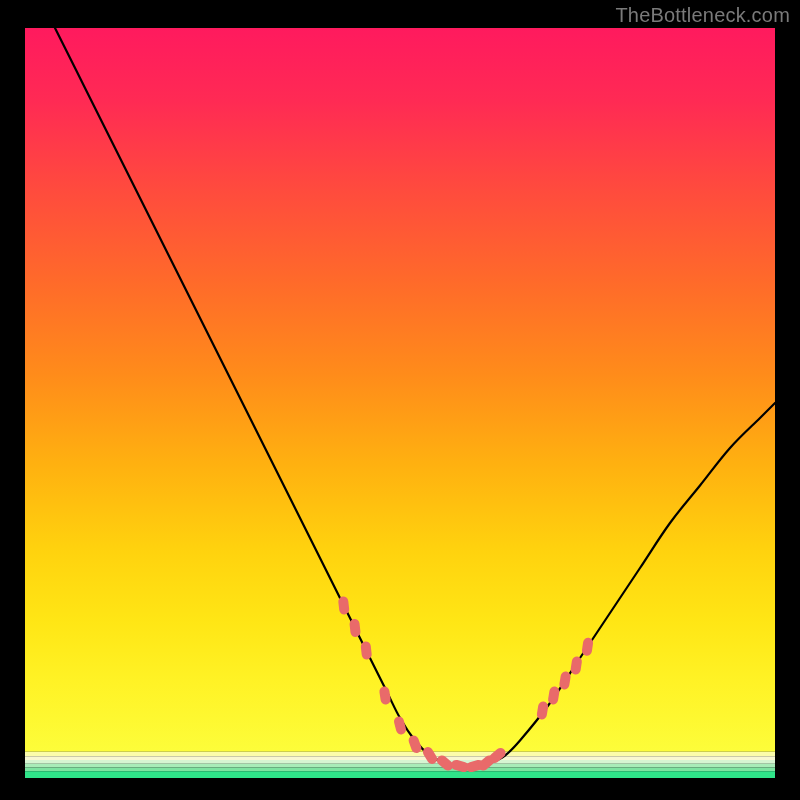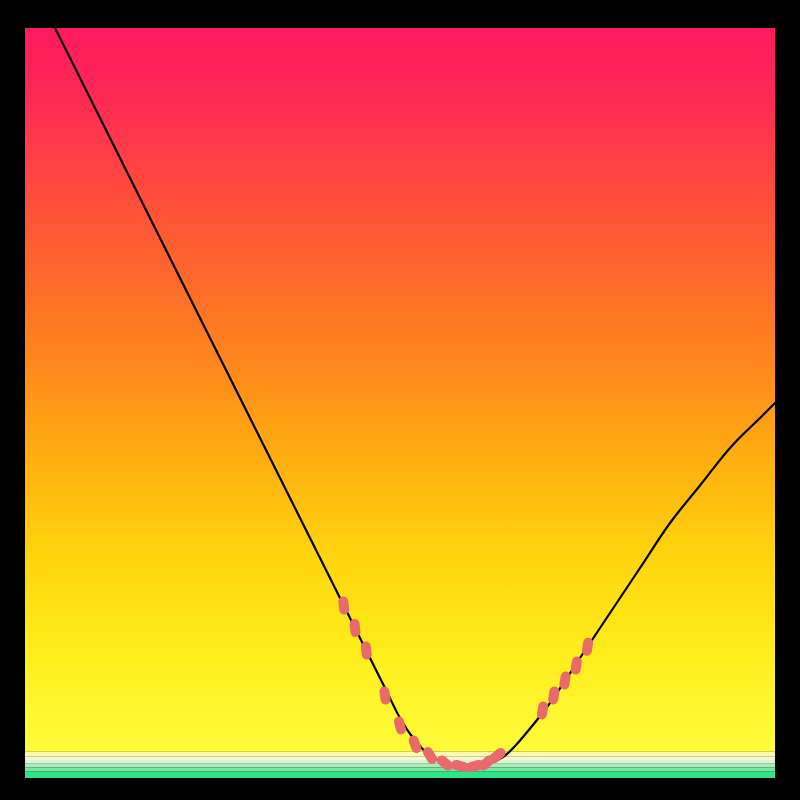--- a/index.html
+++ b/index.html
@@ -33,20 +33,21 @@
     top: 0;
     width: 800px;
     height: 800px;
     z-index: 10;
   }
 </style>
 </head>
 <body>
 
 <div class="stage">
+  <div class="watermark">TheBottleneck.com</div>
   <svg class="plot" viewBox="0 0 800 800">
     <defs>
       <linearGradient id="bgGrad" x1="0" y1="0" x2="0" y2="1">
           <stop offset="0%" stop-color="#ff1a5e"></stop>
           <stop offset="10%" stop-color="#ff2a54"></stop>
           <stop offset="22%" stop-color="#ff4a3e"></stop>
           <stop offset="35%" stop-color="#ff6a2a"></stop>
           <stop offset="48%" stop-color="#ff8c1a"></stop>
           <stop offset="60%" stop-color="#ffb010"></stop>
           <stop offset="72%" stop-color="#ffd20e"></stop>

